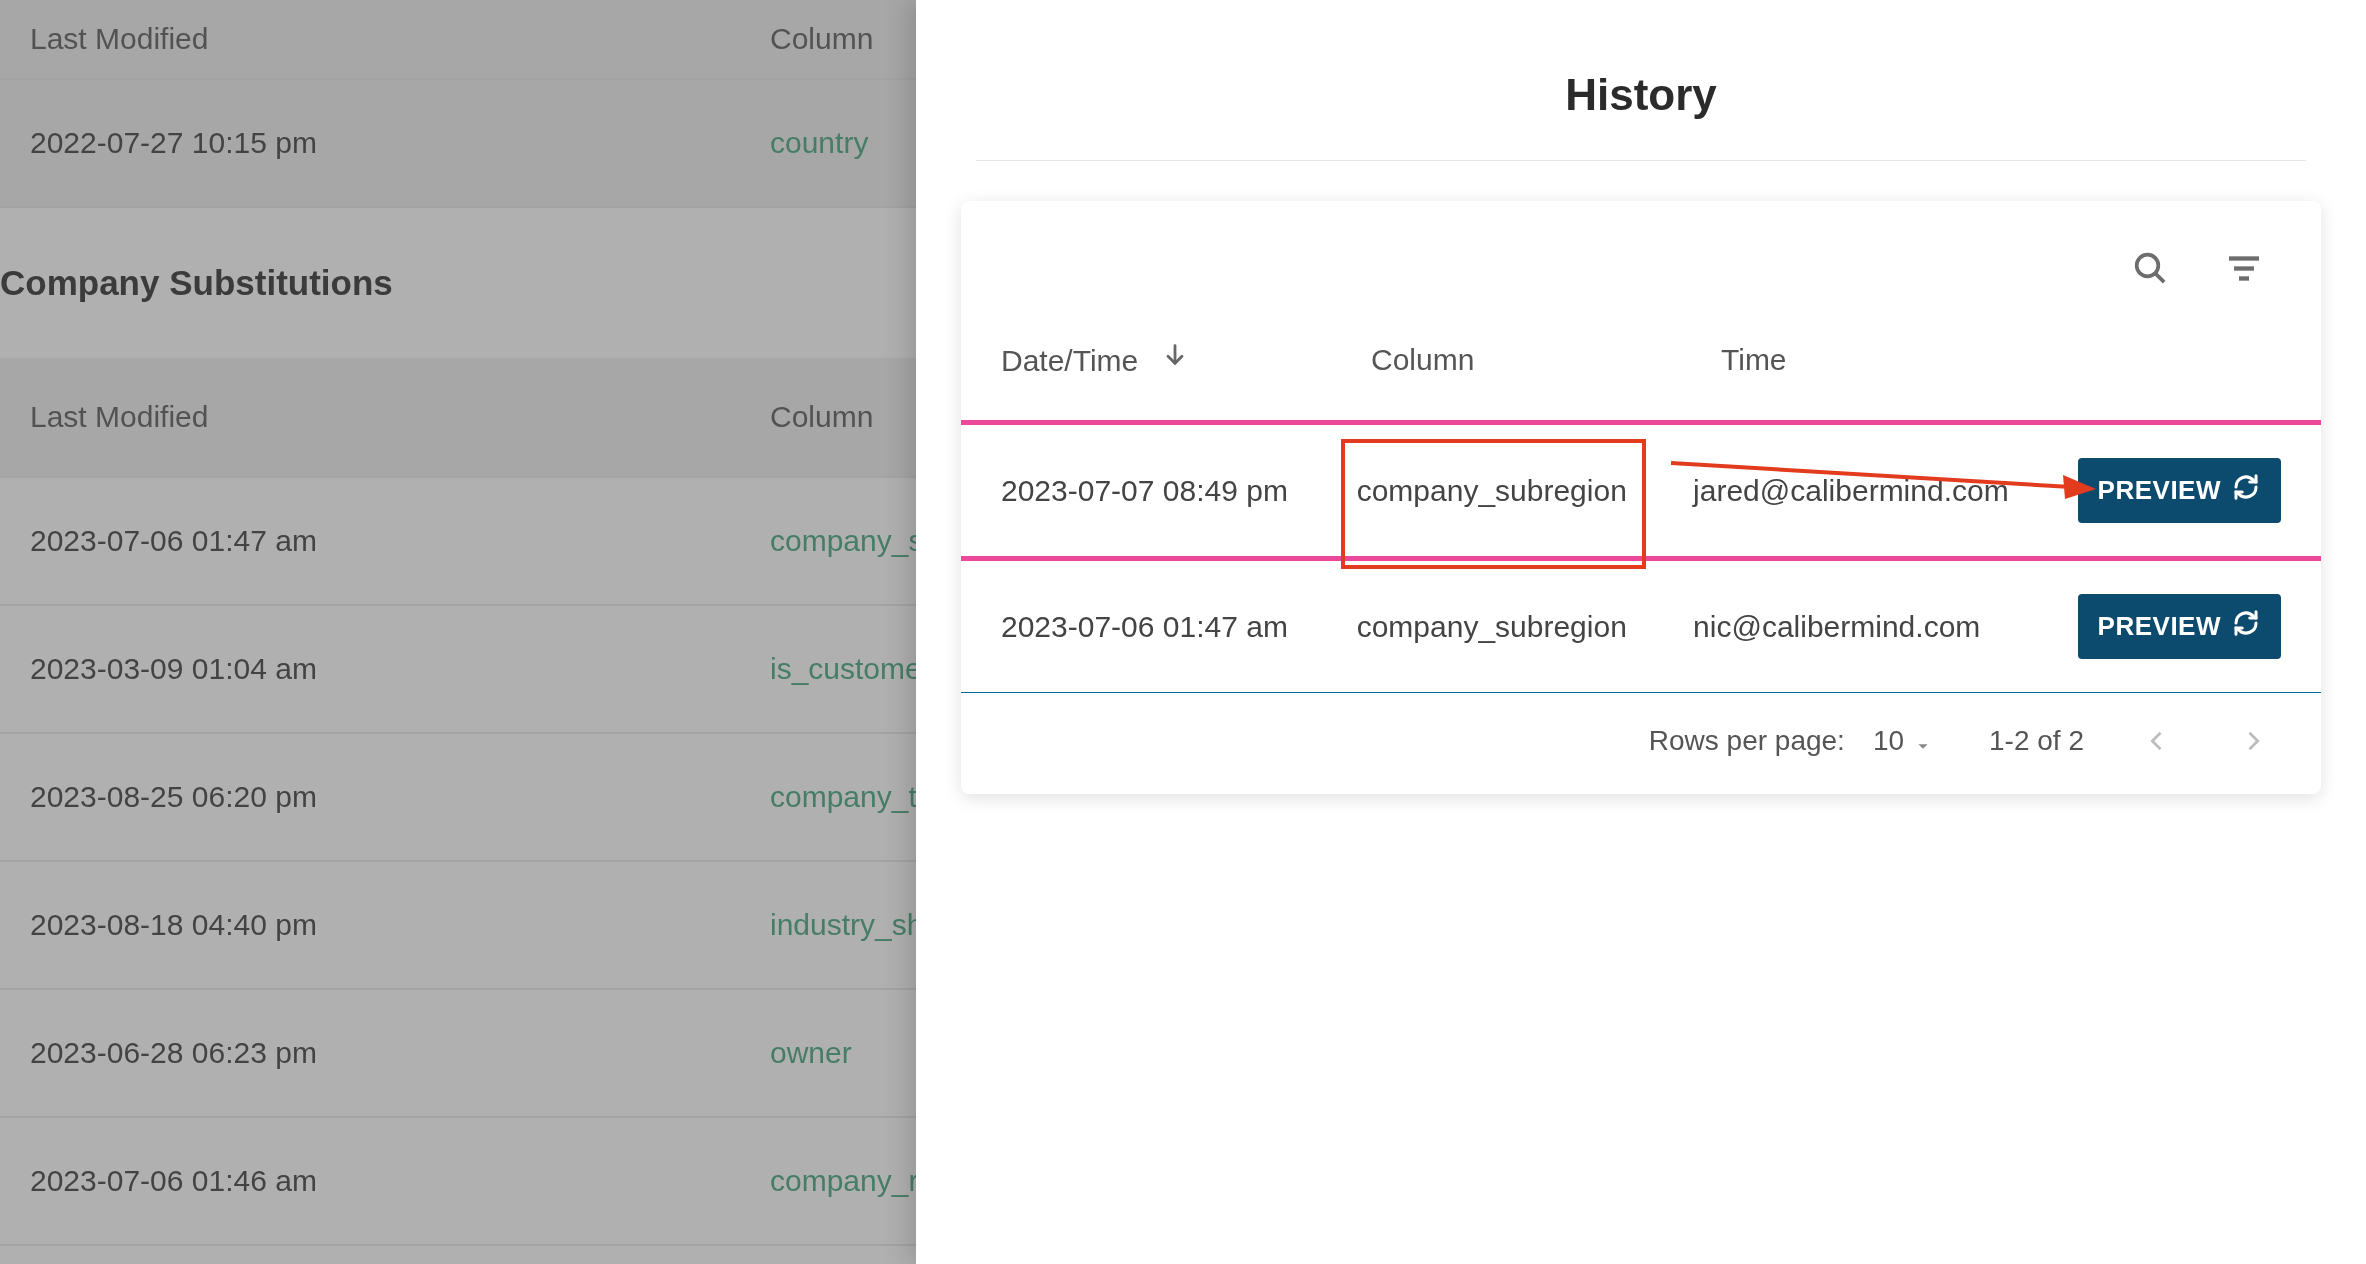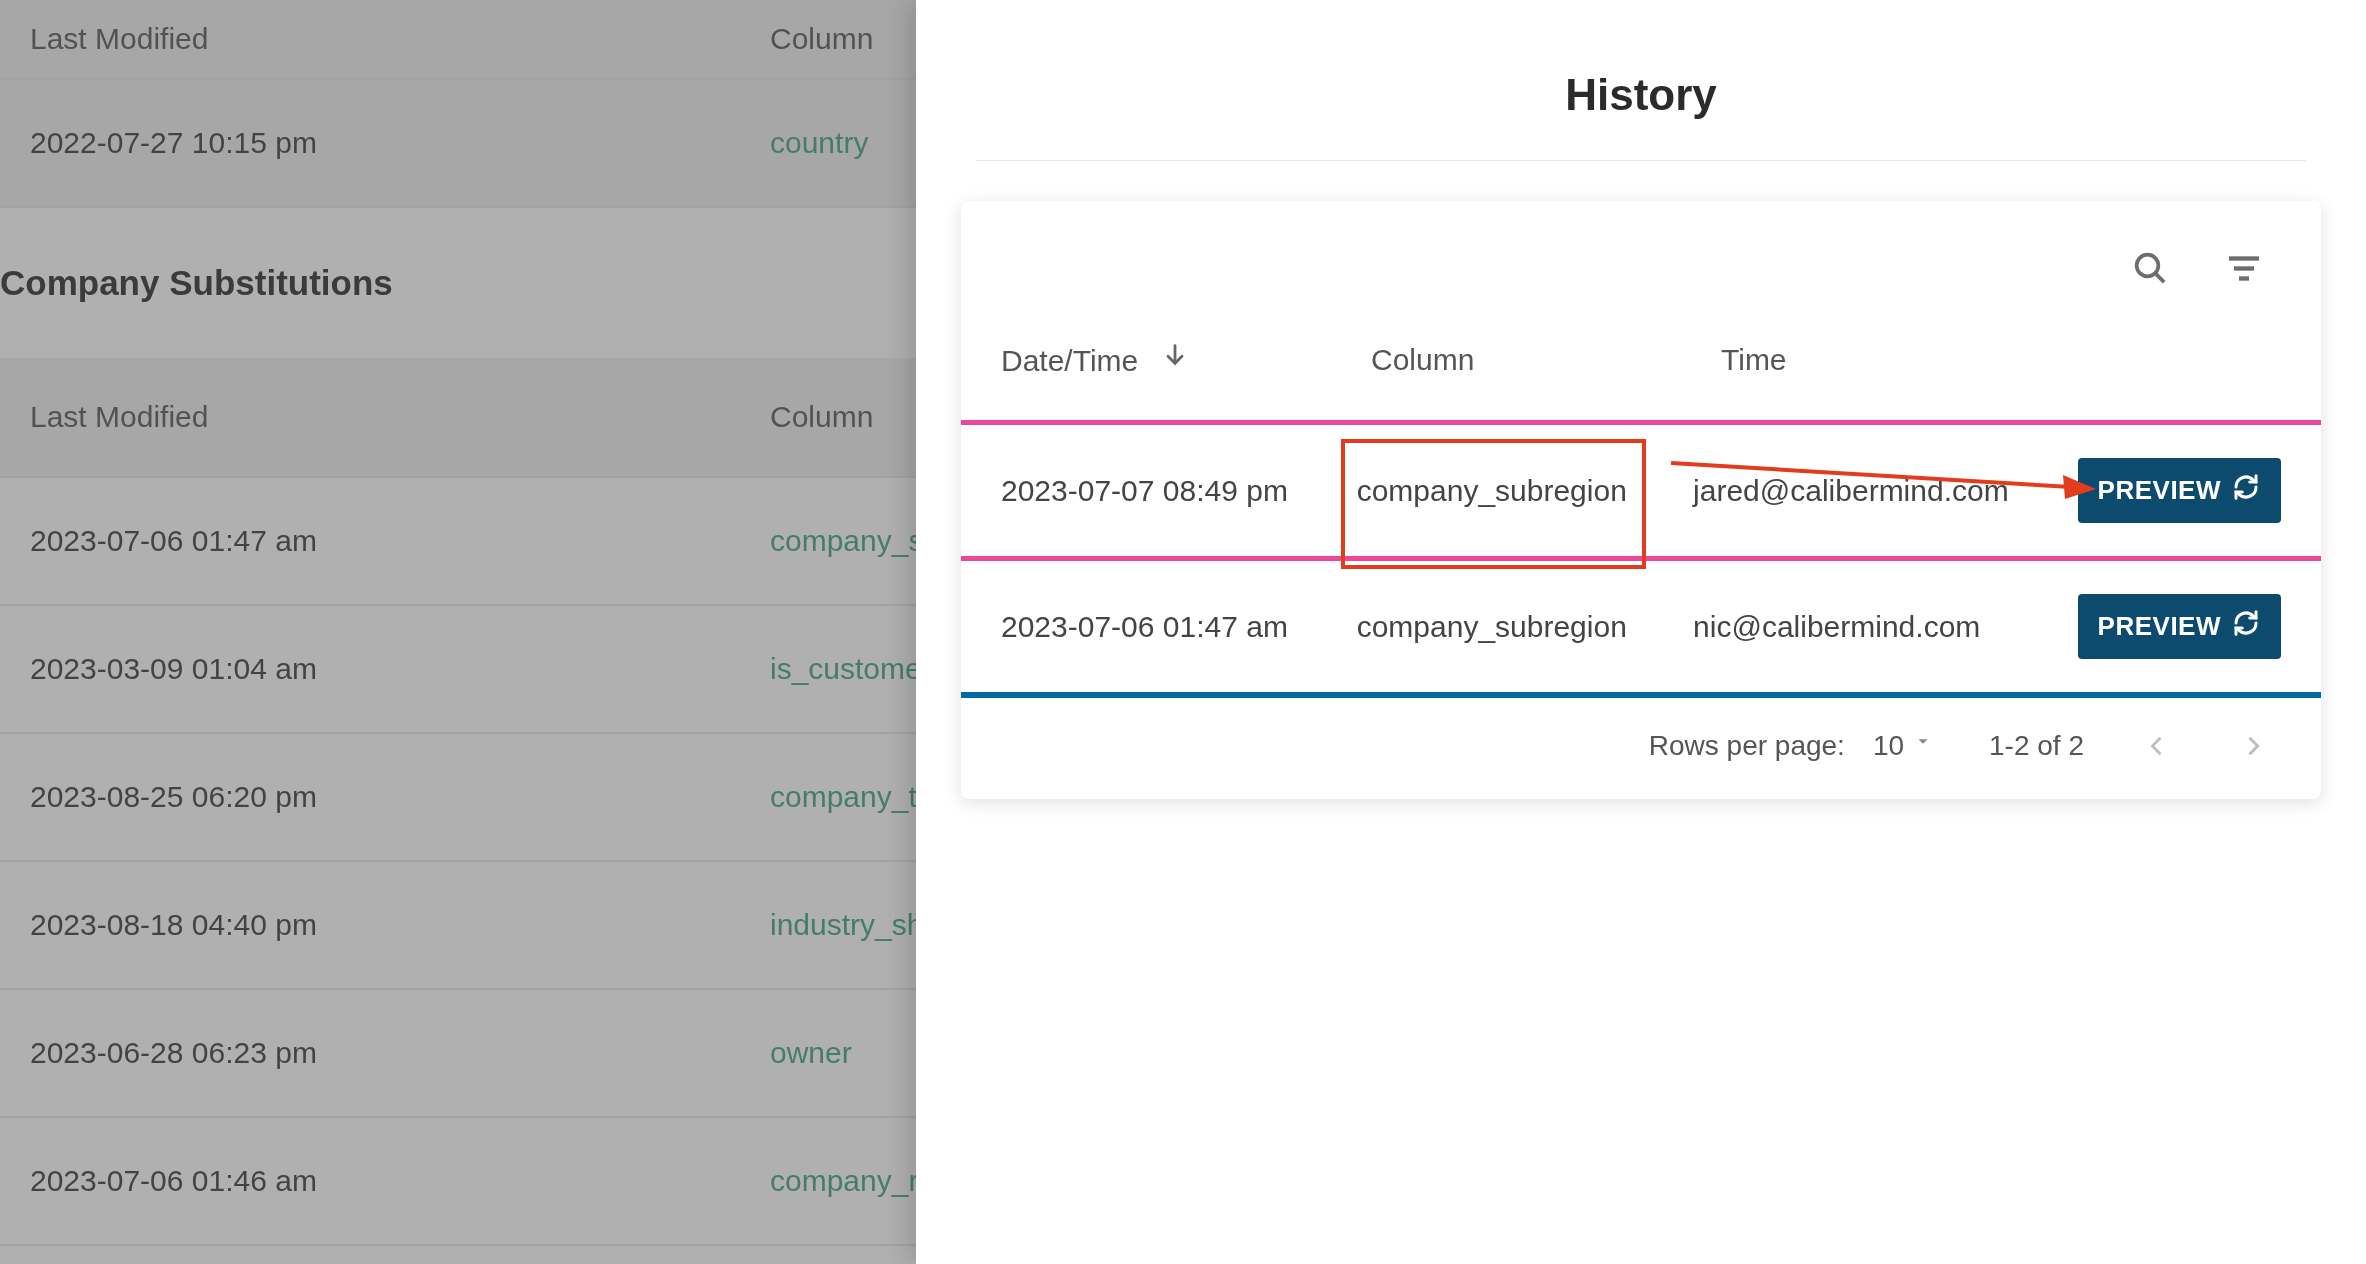--- a/index.html
+++ b/index.html
@@ -146,32 +146,32 @@
   }
   .preview-btn svg { width: 30px; height: 30px; }
 
   
   .pagination {
     display: flex;
     align-items: center;
     justify-content: flex-end;
     gap: 55px;
     padding: 30px 50px 35px;
-    border-top: 6px solid #0369a1;
+    border-top: 1px solid #0369a1;
     color: #555;
     font-size: 28px;
   }
   .rows-per {
     display: flex;
     align-items: center;
     gap: 28px;
   }
   .select-like {
     display: inline-flex;
-    align-items: flex-start;
+    align-items: flex-end;
     gap: 8px;
     cursor: pointer;
   }
   .select-like svg { width: 22px; height: 22px; }
   .pg-arrows { display: flex; gap: 60px; }
   .pg-arrow {
     width: 36px; height: 36px;
     display: inline-flex; align-items: center; justify-content: center;
     color: #bdbdbd;
     cursor: pointer;

